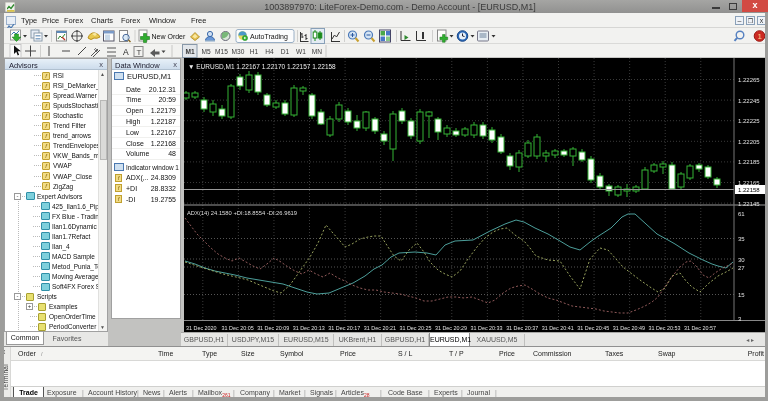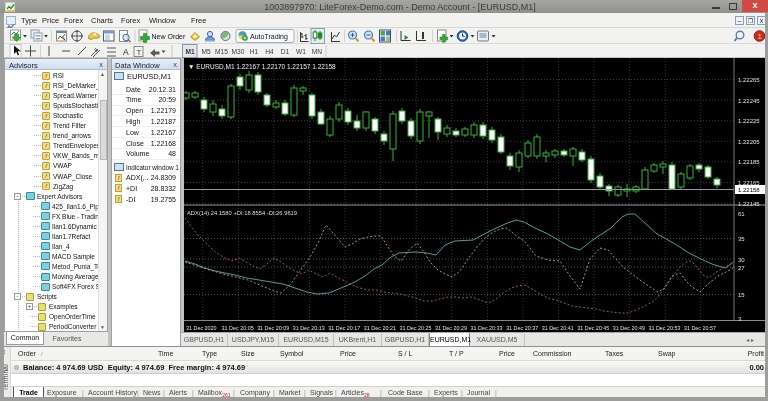--- a/index.html
+++ b/index.html
@@ -312,21 +312,21 @@
     <div class="abs" style="left:1px;bottom:1px;font-size:5px;color:#555">▼</div>
     <div class="abs" style="left:0.5px;top:30px;width:7px;height:60px;background:#dadad8;border:1px solid #b8b8b6"></div>
   </div>
 </div>
 
 <div class="abs" style="left:4px;top:332px;width:104px;height:14px;background:#e8e8e6">
   <div class="abs nw" style="left:2px;top:0;width:38px;height:13px;background:#fff;border:1px solid #999;border-top:none;font-size:7px;text-align:center;line-height:12px;color:#111">Common</div>
   <div class="abs nw" style="left:42px;top:1px;width:42px;height:12px;font-size:7px;text-align:center;line-height:12px;color:#555">Favorites</div>
 </div>
 
-<div class="abs" style="left:111px;top:58px;width:70px;height:316px;background:#fff;border:1px solid #a0a0a0;overflow:hidden">
+<div class="abs" style="left:111px;top:58px;width:70px;height:261px;background:#fff;border:1px solid #a0a0a0;overflow:hidden">
   <div class="abs" style="left:0;top:0;width:68px;height:11px;background:linear-gradient(#e7f0f8,#cddcec);border-bottom:1px solid #b0c0d0">
     <span class="abs nw" style="left:3px;top:1.5px;font-size:7.5px;color:#223">Data Window</span>
     <span class="abs" style="right:3px;top:0.5px;font-size:7.5px;color:#445">x</span>
   </div>
   <div id="dwrows">
       <span class="abs" style="left:2px;top:13px;width:10px;height:8px;background:#cfe0f0;border:1px solid #4a78b0"></span>
       <span class="abs nw" style="left:15px;top:13px;font-size:7.5px;color:#111">EURUSD,M1</span>
       <div class="abs" style="left:0;top:25px;width:68px;height:10.8px;border-bottom:1px solid #f0f0ee"></div>
       <span class="abs nw" style="left:14px;top:26.5px;font-size:7px;color:#111">Date</span>
       <span class="abs nw" style="right:4px;top:26.5px;font-size:7px;color:#111">20.12.31</span>
@@ -580,25 +580,20 @@
         <span class="abs nw" style="left:387px;top:3px;font-size:7px;color:#222">S / L</span>
         <span class="abs nw" style="left:438px;top:3px;font-size:7px;color:#222">T / P</span>
         <span class="abs nw" style="left:488px;top:3px;font-size:7px;color:#222">Price</span>
         <span class="abs nw" style="left:522px;top:3px;font-size:7px;color:#222">Commission</span>
         <span class="abs nw" style="left:594px;top:3px;font-size:7px;color:#222">Taxes</span>
         <span class="abs nw" style="left:647px;top:3px;font-size:7px;color:#222">Swap</span>
         <span class="abs nw" style="right:4px;top:3px;font-size:7px;color:#222">Profit</span>
         <span class="abs" style="left:30px;top:4px;font-size:5.5px;color:#888">/</span>
       </div>
   </div>
-  <div class="abs" style="left:11px;top:14px;width:757px;height:13px;background:linear-gradient(#fafaf8,#e2e2e0);border-bottom:1px solid #d0d0ce">
-    <span class="abs" style="left:3px;top:4px;width:5px;height:5px;border-radius:50%;background:#c8c8c6;border:1px solid #aaa"></span>
-    <span class="abs nw" style="left:12px;top:2px;font-size:7.5px;font-weight:bold;color:#111">Balance: 4 974.69 USD&nbsp; Equity: 4 974.69&nbsp; Free margin: 4 974.69</span>
-    <span class="abs nw" style="right:4px;top:2px;font-size:7.5px;font-weight:bold;color:#111">0.00</span>
-  </div>
   <div class="abs" style="left:11px;top:39px;width:757px;height:12px;background:#f0f0ee;border-top:1px solid #d0d0ce">
     <div id="termtabs">
         <div class="abs nw" style="left:2px;top:0;width:31px;height:12px;background:#fff;border:1px solid #555;border-top:none;font-size:7px;font-weight:bold;text-align:center;line-height:11px;color:#000">Trade</div>
         <span class="abs nw" style="left:36px;top:2px;font-size:7px;color:#444">Exposure</span>
         <span class="abs nw" style="left:77px;top:2px;font-size:7px;color:#444">Account History</span>
         <span class="abs nw" style="left:132px;top:2px;font-size:7px;color:#444">News</span>
         <span class="abs nw" style="left:158px;top:2px;font-size:7px;color:#444">Alerts</span>
         <span class="abs nw" style="left:187px;top:2px;font-size:7px;color:#444">Mailbox<sub style="color:#c22;font-size:5px">261</sub></span>
         <span class="abs nw" style="left:229px;top:2px;font-size:7px;color:#444">Company</span>
         <span class="abs nw" style="left:268px;top:2px;font-size:7px;color:#444">Market</span>

